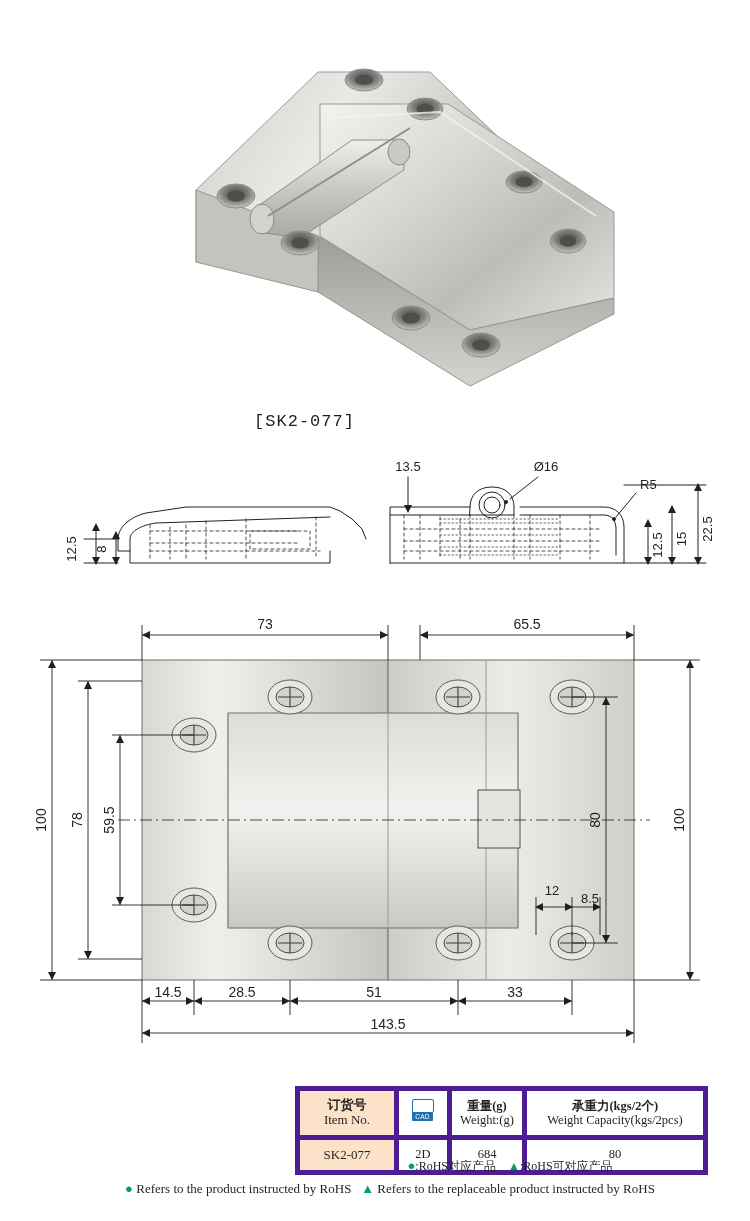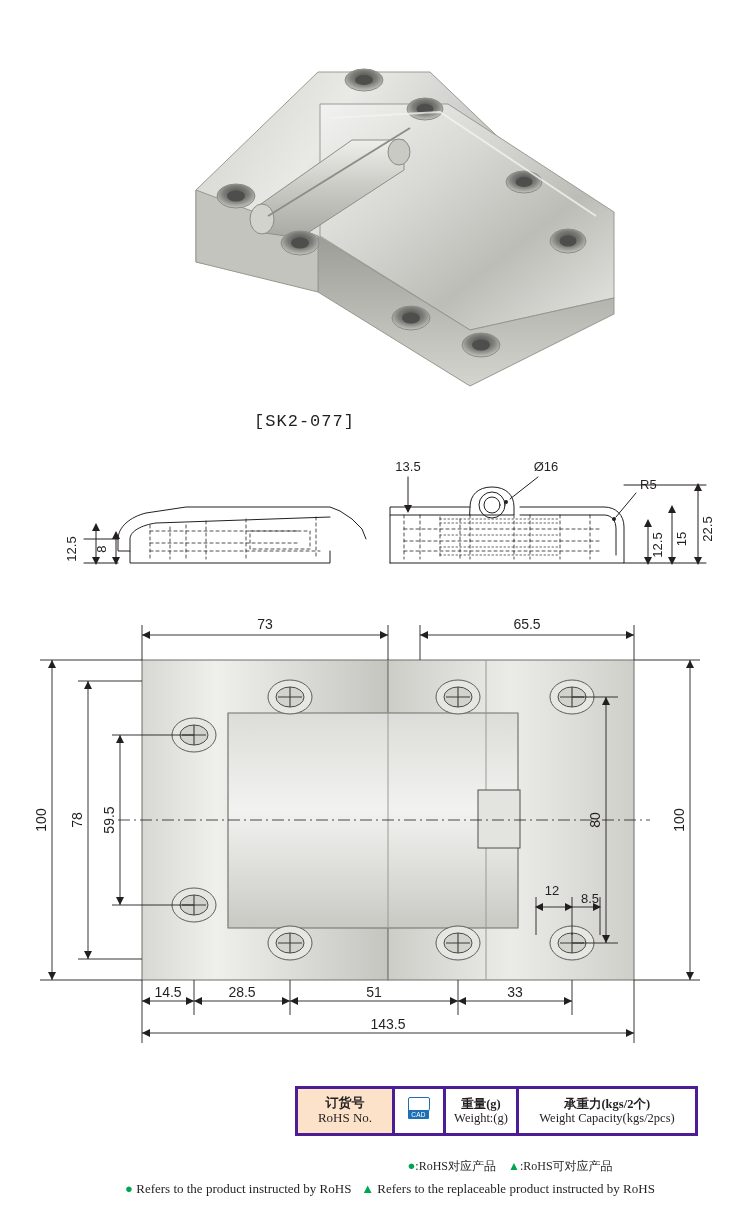--- a/index.html
+++ b/index.html
@@ -20,21 +20,21 @@
     color:#231f20;
   }
 
   
   .draw-svg{position:absolute;left:0;top:0;}
 
   
   .tbl-wrap{position:absolute;left:295px;top:1086px;}
   table.spec{border-collapse:collapse;font-size:12.5px;color:#231f20;}
   table.spec td,table.spec th{
-    border:3px solid #4c1d95;text-align:center;vertical-align:middle;
+    border:5px solid #4c1d95;text-align:center;vertical-align:middle;
     padding:7px 4px;font-weight:normal;
   }
   table.spec .hdr{height:30px;background:#ffffff;font-size:12.5px;line-height:1.15;}
   table.spec .row{height:24px;}
   .cell-code{width:86px;background:#fbe2c8;color:#231f20;font-family:"Liberation Serif",serif;font-size:13px;}
   .cell-cad{width:40px;}
   .cell-weight{width:62px;}
   .cell-cap{width:168px;}
   .bold-cn{font-weight:bold;}
 
@@ -367,37 +367,43 @@
       <text x="388" y="424" text-anchor="middle">143.5</text>
     </g>
   </svg>
 
   <div class="tbl-wrap">
     <table class="spec">
       <tbody>
           <tr class="hdr">
         <th class="cell-code">
           <div class="bold-cn">订货号</div>
-          <div>RoHS No.</div>
+          <div>Item No.</div>
         </th>
         <th class="cell-cad">
           <span class="cad-icon">
             <span class="box"></span>
             <span class="lbl">CAD</span>
           </span>
         </th>
         <th class="cell-weight">
           <div class="bold-cn">重量(g)</div>
           <div>Weight:(g)</div>
         </th>
         <th class="cell-cap">
           <div class="bold-cn">承重力(kgs/2个)</div>
           <div>Weight Capacity(kgs/2pcs)</div>
         </th>
       </tr>
+      <tr class="row">
+        <td class="cell-code">SK2-077</td>
+        <td class="cell-cad">2D</td>
+        <td class="cell-weight">684</td>
+        <td class="cell-cap">80</td>
+      </tr>
     </tbody>
       </table>
   </div>
 
   <div class="rohs-note">
     <span class="dot-green">●</span><span>:RoHS对应产品</span>
     &nbsp;&nbsp;
     <span class="tri-green">▲</span><span>:RoHS可对应产品</span>
   </div>
 

